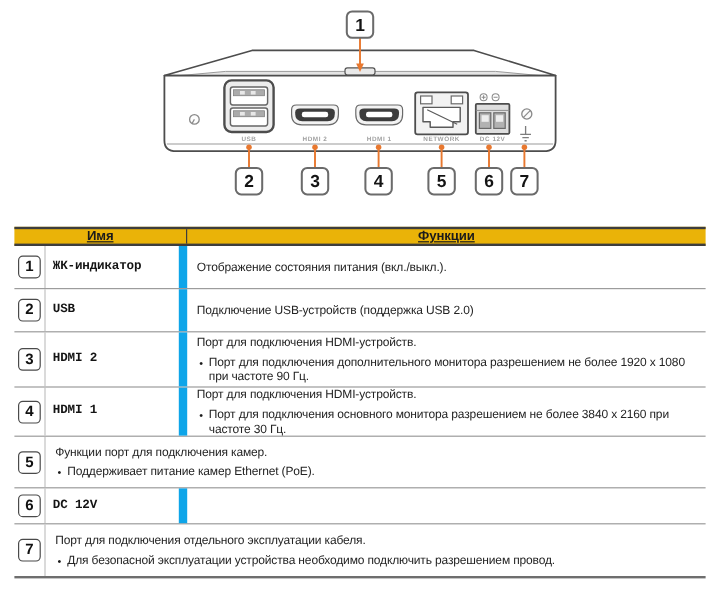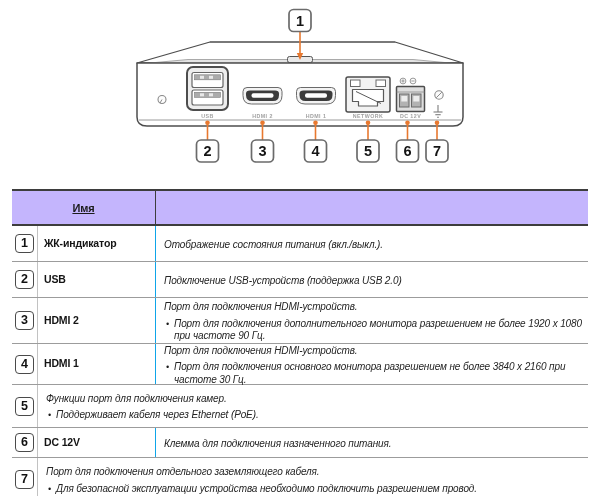--- a/index.html
+++ b/index.html
@@ -4,39 +4,39 @@
 <style>
   html,body{margin:0;padding:0;background:#fff;}
   .page{position:relative;width:600px;height:496px;background:#fff;overflow:hidden;
         font-family:"Liberation Sans","DejaVu Sans",sans-serif;color:#1b1b1b;}
   .diagram{position:absolute;left:0;top:0;width:600px;height:189px;}
   .port-label{font-family:"Liberation Sans",sans-serif;font-size:5.3px;font-weight:bold;
               fill:#a2a2a2;letter-spacing:.45px;}
   .badge-num{font-family:"Liberation Sans",sans-serif;font-size:14.5px;font-weight:bold;fill:#141414;}
   
   .tbl{position:absolute;left:12px;top:189px;width:576px;}
-  .thead{display:flex;height:37px;background:#c4b5fd;border-top:2px solid #3d3d3d;
+  .thead{display:flex;height:16px;background:#eab308;border-top:2px solid #3d3d3d;
          border-bottom:2px solid #3d3d3d;box-sizing:border-box;text-decoration:underline;}
   .th{display:flex;align-items:center;justify-content:center;font-weight:bold;font-size:11px;
       letter-spacing:-.1px;box-sizing:border-box;}
   .th-name{width:144px;border-right:1px solid #3d3d3d;}
   .th-func{flex:1;}
   .trow{display:flex;border-bottom:1px solid #9c9c9c;box-sizing:border-box;}
   .trow.last{border-bottom:2px solid #6e6e6e;}
   .h36{height:36px}.h46{height:46px}.h41{height:41px}.h43{height:43px}.h30{height:30px}.h45{height:45px}
   .c-num{width:26px;min-width:26px;border-right:1px solid #c2c2c2;display:flex;
          align-items:center;justify-content:center;box-sizing:border-box;}
   .rbadge{width:17px;height:17px;border:1.6px solid #4a4a4a;border-radius:4px;background:#fff;
           display:flex;align-items:center;justify-content:center;font-weight:bold;font-size:12.5px;
           color:#111;line-height:1;}
-  .c-name{width:118px;min-width:118px;border-right:1px solid #0ea5e9;display:flex;align-items:center;
+  .c-name{width:118px;min-width:118px;border-right:7px solid #0ea5e9;display:flex;align-items:center;
           padding-left:6px;box-sizing:border-box;font-weight:bold;font-size:10.5px;
-          letter-spacing:-.15px;line-height:1.25;color:#141414;}
+          letter-spacing:-.15px;line-height:1.25;color:#141414;font-family:Liberation Mono, monospace;}
   .c-func{flex:1;padding:3px 6px 0 8px;display:flex;flex-direction:column;justify-content:center;
-          gap:4px;font-size:10px;letter-spacing:-.12px;color:#242424;box-sizing:border-box;font-style:italic;}
+          gap:4px;font-size:10px;letter-spacing:-.12px;color:#242424;box-sizing:border-box;}
   .desc{line-height:1.25;}
   .bullet-line{display:flex;gap:5px;padding-left:2px;line-height:1.25;}
   .bullet-glyph{font-size:9px;line-height:1.4;color:#1b1b1b;}
 </style>
 </head>
 <body>
 
 <div class="page">
 
   <div class="diagram">
@@ -175,20 +175,21 @@
       <g>
         <rect x="426" y="140" width="22" height="22" rx="4.5" fill="#ffffff" stroke="#6b6b6b" stroke-width="1.7"></rect>
         <text class="badge-num" x="437" y="156.2" text-anchor="middle">7</text>
       </g>
     </svg>
   </div>
 
   <div class="tbl">
     <div class="thead">
       <div class="th th-name">Имя</div>
+      <div class="th th-func">Функции</div>
     </div>
 
     <div class="trow h36">
       <div class="c-num">
           <span class="rbadge">1</span>
         </div>
       <div class="c-name">ЖК-индикатор</div>
       <div class="c-func">
         <div class="desc">Отображение состояния питания (вкл./выкл.).</div>
       </div>
@@ -233,41 +234,38 @@
     </div>
 
     <div class="trow h43">
       <div class="c-num">
           <span class="rbadge">5</span>
         </div>
       <div class="c-func">
         <div class="desc">Функции порт для подключения камер.</div>
         <div class="bullet-line">
           <span class="bullet-glyph">•</span>
-          <span>Поддерживает кабеля через Ethernet (PoE).</span>
+          <span>Поддерживает питание камер Ethernet (PoE).</span>
         </div>
       </div>
     </div>
 
     <div class="trow h30">
       <div class="c-num">
           <span class="rbadge">6</span>
         </div>
       <div class="c-name">DC 12V</div>
-      <div class="c-func">
-        <div class="desc">Клемма для подключения назначенного питания.</div>
-      </div>
     </div>
 
     <div class="trow h45 last">
       <div class="c-num">
           <span class="rbadge">7</span>
         </div>
       <div class="c-func">
-        <div class="desc">Порт для подключения отдельного заземляющего кабеля.</div>
+        <div class="desc">Порт для подключения отдельного эксплуатации кабеля.</div>
         <div class="bullet-line">
           <span class="bullet-glyph">•</span>
           <span>Для безопасной эксплуатации устройства необходимо подключить разрешением провод.</span>
         </div>
       </div>
     </div>
   </div>
 
 </div>
 

